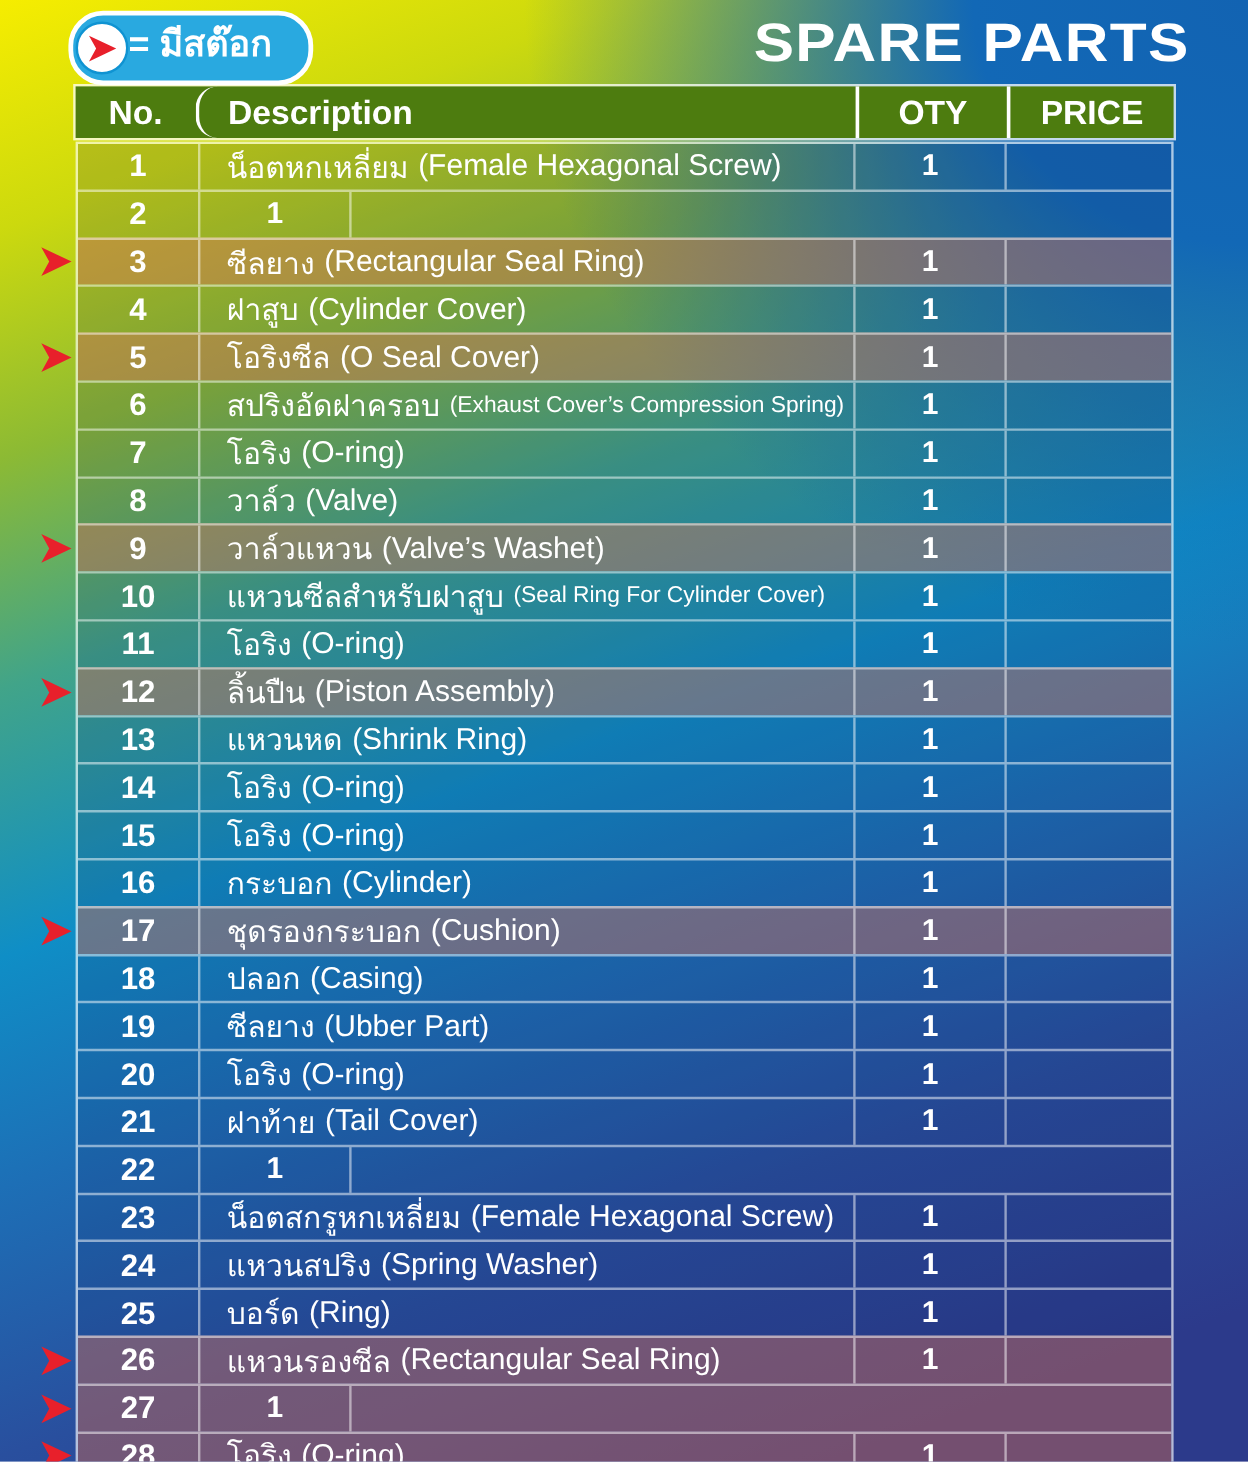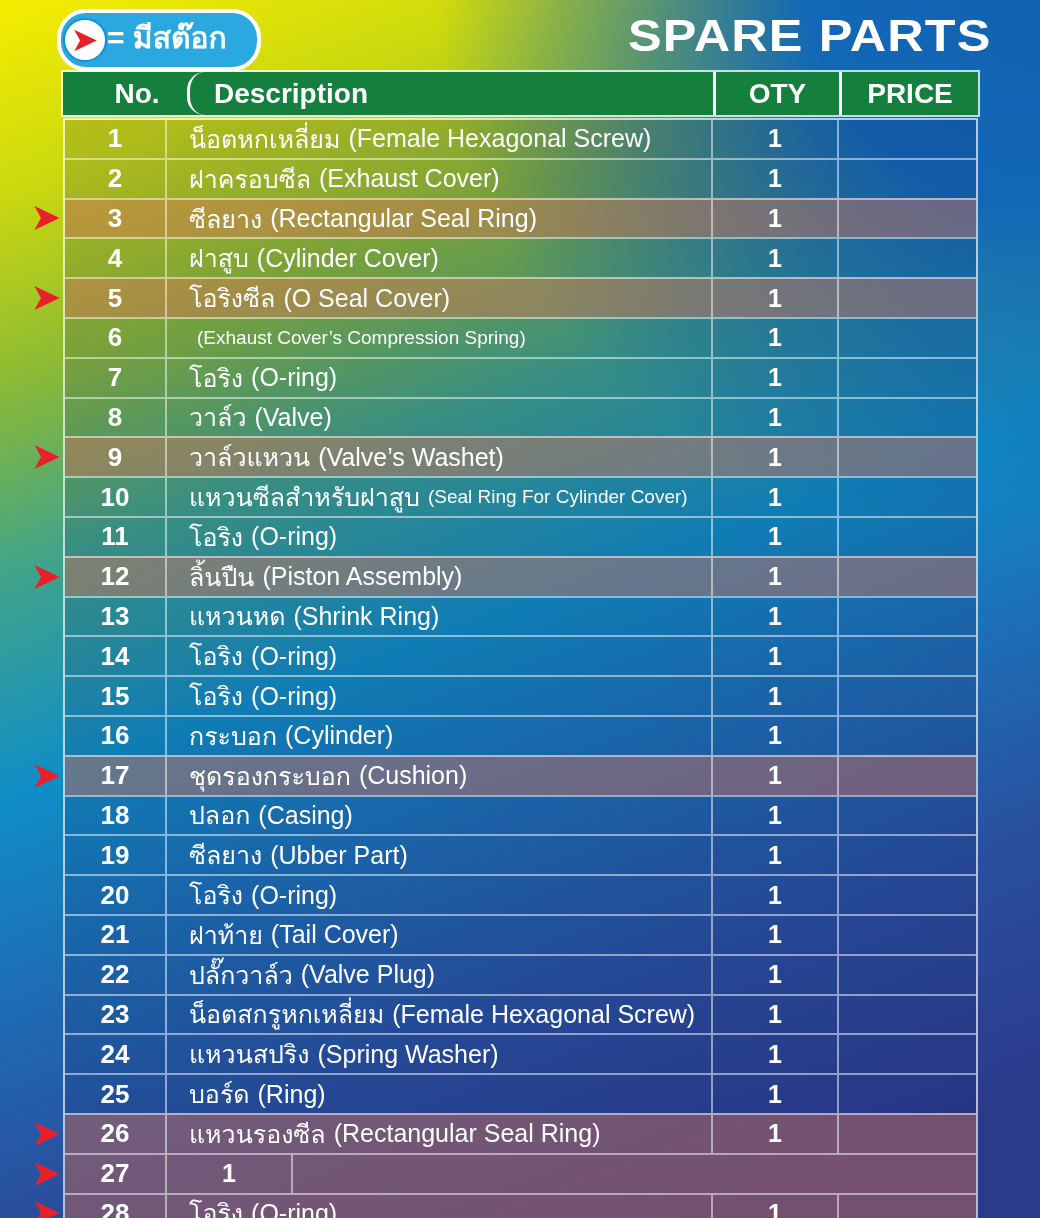--- a/index.html
+++ b/index.html
@@ -30,24 +30,23 @@
     position:absolute; top:13px; right:49px;
     color:#fff; font-size:45px; font-weight:700; letter-spacing:1px; line-height:1;
     transform:scaleX(1.12); transform-origin:100% 50%;
     white-space:nowrap;
   }
 
   
   .parts-table { position:absolute; left:63px; top:72px; width:915px; }
 
   .thead {
-    display:flex; height:43px; background:#15803d;
+    display:flex; height:43px; background:#4d7c0f;
     box-shadow:0 0 0 2px rgba(255,255,255,0.75);
     margin-bottom:3px;
-    padding-left:24px;
   }
   .th { display:flex; align-items:center; justify-content:center;
         color:#fff; font-weight:700; font-size:28px; box-sizing:border-box; }
   .th + .th { border-left:3px solid #fff; }
   .th.c-no    { flex:0 0 100px; }
   .th.c-desc  { flex:1 1 auto; justify-content:flex-start; padding-left:24px;border-radius:18px; }
   .th.c-qty   { flex:0 0 126px; }
   .th.c-price { flex:0 0 139px; }
 
   .tbody { border:2px solid rgba(255,255,255,0.65); }
@@ -103,24 +102,20 @@
       <span class="desc-th">น็อตหกเหลี่ยม</span>
       <span class="desc-en">(Female Hexagonal Screw)</span>
     </div>
     <div class="td c-qty">1</div>
     <div class="td c-price"></div>
   </div>
 
   <div class="trow">
 
     <div class="td c-no">2</div>
-    <div class="td c-desc">
-      <span class="desc-th">ฝาครอบซีล</span>
-      <span class="desc-en">(Exhaust Cover)</span>
-    </div>
     <div class="td c-qty">1</div>
     <div class="td c-price"></div>
   </div>
 
   <div class="trow stock">
     <span class="stock-arrow">
       <svg viewBox="0 0 100 100" aria-hidden="true">
         <polygon points="8,10 92,50 8,90 30,50" fill="#e8202b"></polygon>
       </svg>
     </span>
@@ -156,20 +151,21 @@
       <span class="desc-en">(O Seal Cover)</span>
     </div>
     <div class="td c-qty">1</div>
     <div class="td c-price"></div>
   </div>
 
   <div class="trow">
 
     <div class="td c-no">6</div>
     <div class="td c-desc">
+      <span class="desc-th">สปริงอัดฝาครอบ</span>
       <span class="desc-en small">(Exhaust Cover’s Compression Spring)</span>
     </div>
     <div class="td c-qty">1</div>
     <div class="td c-price"></div>
   </div>
 
   <div class="trow">
 
     <div class="td c-no">7</div>
     <div class="td c-desc">
@@ -342,24 +338,20 @@
       <span class="desc-th">ฝาท้าย</span>
       <span class="desc-en">(Tail Cover)</span>
     </div>
     <div class="td c-qty">1</div>
     <div class="td c-price"></div>
   </div>
 
   <div class="trow">
 
     <div class="td c-no">22</div>
-    <div class="td c-desc">
-      <span class="desc-th">ปลั๊กวาล์ว</span>
-      <span class="desc-en">(Valve Plug)</span>
-    </div>
     <div class="td c-qty">1</div>
     <div class="td c-price"></div>
   </div>
 
   <div class="trow">
 
     <div class="td c-no">23</div>
     <div class="td c-desc">
       <span class="desc-th">น็อตสกรูหกเหลี่ยม</span>
       <span class="desc-en">(Female Hexagonal Screw)</span>

